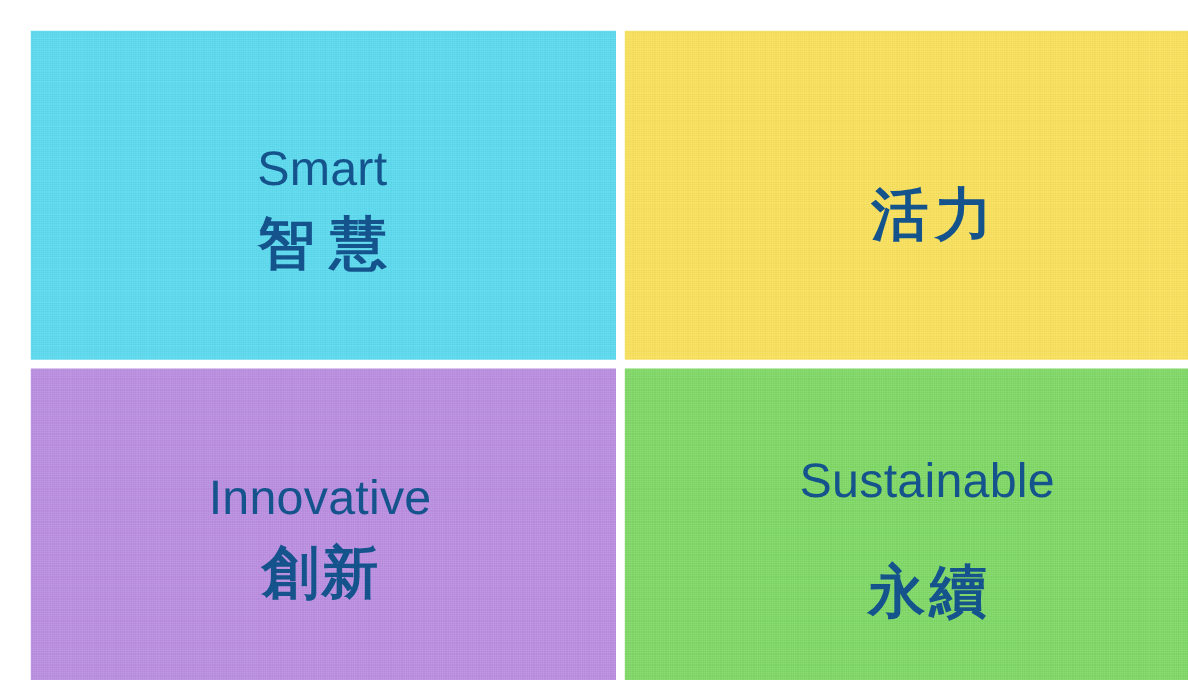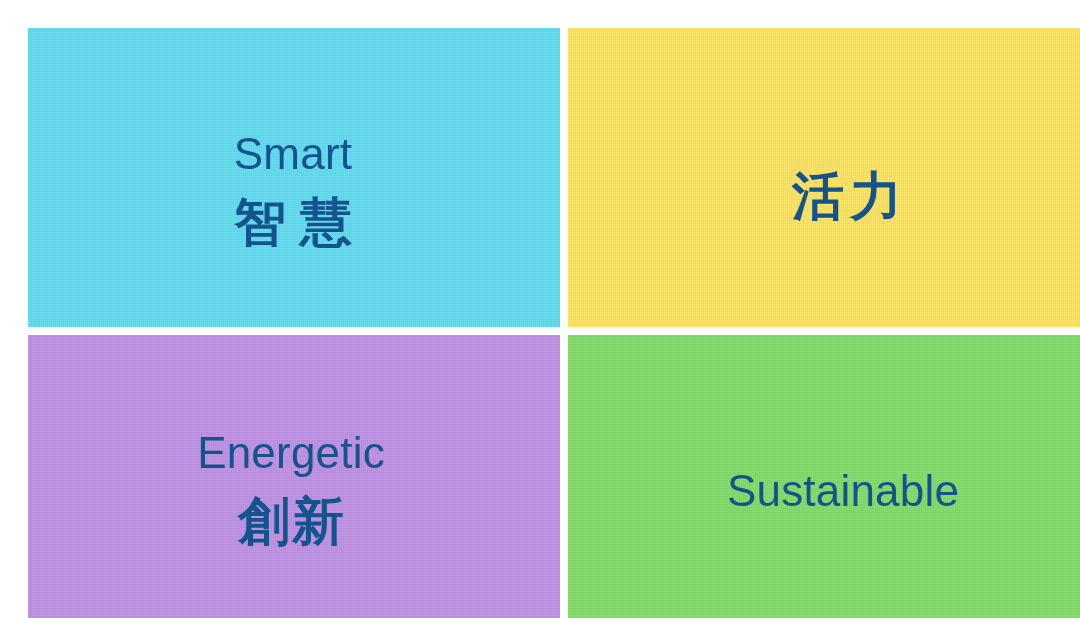--- a/index.html
+++ b/index.html
@@ -106,24 +106,25 @@
   </div>
 
   <div class="quadrant" id="q-energetic" style="background-color: rgb(248, 224, 92); color: rgb(20, 83, 140);">
     <div class="text-block">
       <div class="label-zh">活力</div>
     </div>
   </div>
 
   <div class="quadrant" id="q-innovative" style="background-color: rgb(186, 142, 224); color: rgb(20, 83, 140);">
     <div class="text-block">
-      <div class="label-en">Energetic</div>
+      <div class="label-en">Innovative</div>
       <div class="label-zh">創新</div>
     </div>
   </div>
 
   <div class="quadrant" id="q-sustainable" style="background-color: rgb(127, 216, 102); color: rgb(20, 83, 140);">
     <div class="text-block">
       <div class="label-en">Sustainable</div>
+      <div class="label-zh">永續</div>
     </div>
   </div>
 
 </div>
 
 </body></html>

